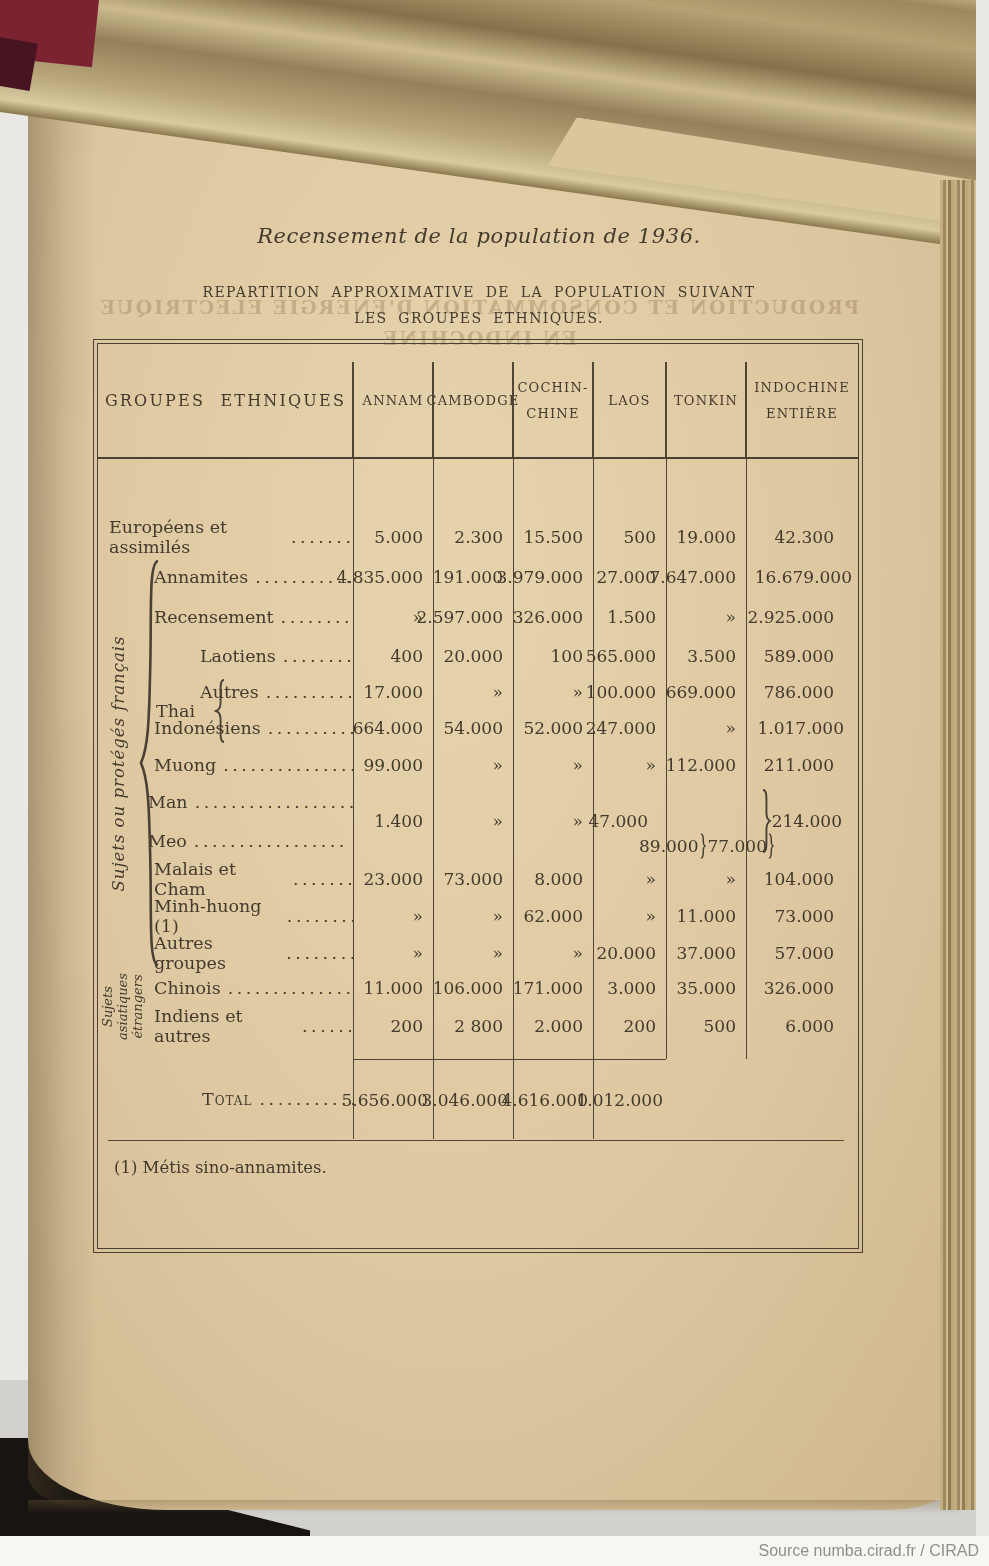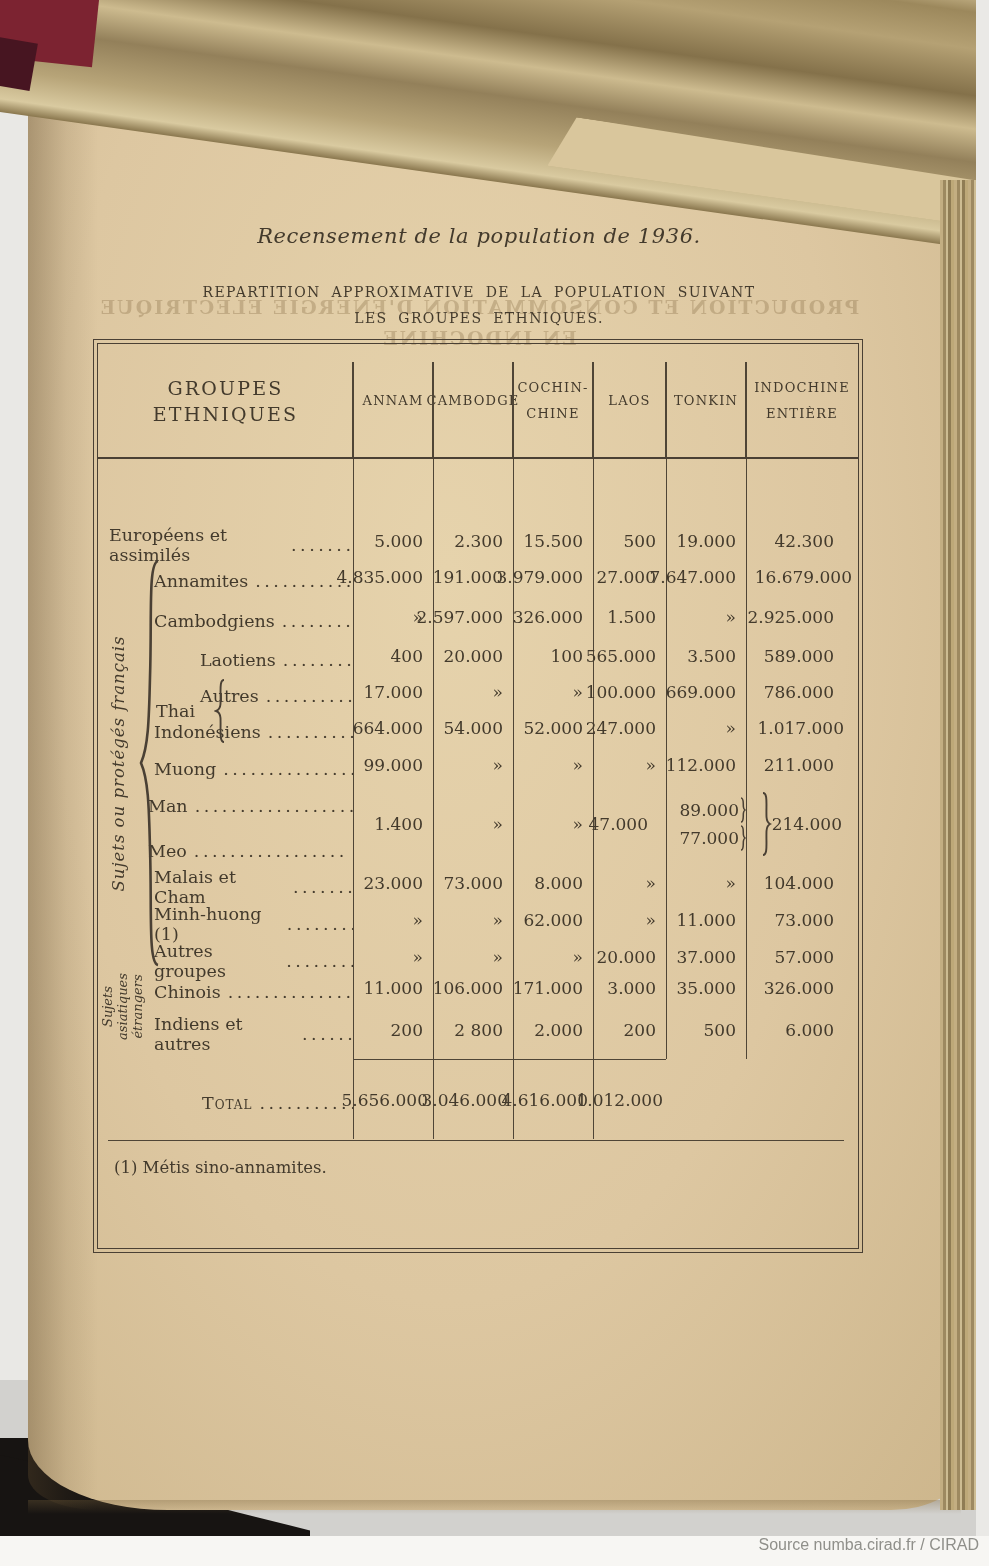--- a/index.html
+++ b/index.html
@@ -5,21 +5,21 @@
   html,body{margin:0;padding:0;background:#b7b6b3;}
   .photo{position:relative;width:989px;height:1566px;overflow:hidden;background:#e9e8e5;
          font-family:"DejaVu Serif","Liberation Serif",serif;color:#433a2c;}
 
   
   .backdrop-low{position:absolute;left:0;top:1380px;width:989px;height:156px;background:#d2d1ce;}
   .black-spine{position:absolute;left:0;top:1438px;width:118px;height:100px;background:#171412;}
   .black-spine2{position:absolute;left:0;top:1455px;width:310px;height:82px;background:#171412;
                 clip-path:polygon(0 0,22% 18%,100% 92%,100% 100%,0 100%);}
   .source-bar{position:absolute;left:0;bottom:0;width:989px;height:30px;background:#f7f6f3;
-              display:flex;justify-content:flex-end;padding-right:10px;box-sizing:border-box;
+              display:flex;align-items:center;justify-content:flex-end;padding-right:10px;box-sizing:border-box;
               font-family:"Liberation Sans",sans-serif;font-size:16px;color:#8f8f8a;}
   .right-sliver{position:absolute;right:0;top:0;width:13px;height:1536px;background:#eae9e6;}
   .edge-right{position:absolute;right:11px;top:180px;width:38px;height:1330px;
       background:repeating-linear-gradient(90deg,#c3ae82 0 3px,#9d8960 3px 6px,#cdbc92 6px 8px,#8f7c54 8px 11px,#bda878 11px 14px);}
 
   
   .page{position:absolute;left:28px;top:60px;width:933px;height:1450px;
         background:radial-gradient(ellipse at 45% 35%,#e6d3ac 0%,#ddc7a1 55%,#cdb68c 100%);
         border-bottom-left-radius:140px 70px;border-bottom-right-radius:70px 40px;}
   .page::before{content:"";position:absolute;left:0;top:0;bottom:0;width:70px;border-bottom-left-radius:140px 70px;
@@ -51,47 +51,47 @@
                border:1.6px solid #4a4034;padding:3px;box-sizing:border-box;}
   .table-inner{position:relative;width:100%;height:100%;border:1.6px solid #4a4034;box-sizing:border-box;overflow:hidden;}
 
   .trow{display:grid;grid-template-columns:255px 80px 80px 80px 73px 80px 1fr;align-items:center;}
   .h16{height:16px}.h36{height:36px}.h37{height:37px}.h40{height:40px}
   .h58{height:58px}.h76{height:76px}.htot{height:80px}
 
   .c{border-left:1.5px solid #4f4536;height:100%;display:flex;align-items:center;justify-content:flex-end;box-sizing:border-box;}
   .val{font-size:17px;padding-right:10px;white-space:nowrap;}
   .val.last{padding-right:24px;}
-  .lc{height:100%;display:flex;align-items:center;font-size:17.5px;box-sizing:border-box;margin-top:8px;}
+  .lc{height:100%;display:flex;align-items:center;font-size:17.5px;box-sizing:border-box;}
   .ind0{padding-left:11px;}.ind1{padding-left:56px;}.ind2{padding-left:102px;}
   .dots{letter-spacing:3.5px;padding-left:7px;overflow:hidden;white-space:nowrap;}
 
   .hrow{display:grid;grid-template-columns:255px 80px 80px 80px 73px 80px 1fr;height:113px;
         border-bottom:2px solid #4a4034;}
   .hc{position:relative;display:flex;align-items:center;justify-content:center;text-align:center;
       font-size:13px;letter-spacing:1.2px;white-space:pre-line;line-height:26px;}
-  .hc.first{font-size:19px;letter-spacing:2.2px;word-spacing:8px;}
+  .hc.first{font-size:16px;letter-spacing:2.2px;word-spacing:8px;}
   .hc:not(.first)::before{content:"";position:absolute;left:-0.75px;top:18px;bottom:0;width:1.5px;background:#4f4536;}
 
   .total-row .c{border-top:1.6px solid #4f4536;}
   .total-lbl{font-variant:small-caps;letter-spacing:1px;}
   .longline{border-top:1.6px solid #4f4536;margin:1px 14px 0 10px;}
   .footnote{margin:17px 0 0 16px;font-size:16.5px;}
 
   
   .side-french{position:absolute;left:4px;top:213px;width:32px;height:412px;display:flex;align-items:center;justify-content:center;}
   .side-french .rot{transform:rotate(-90deg);white-space:nowrap;font-style:italic;font-size:16.5px;letter-spacing:1px;}
   .side-foreign{position:absolute;left:0px;top:623px;width:48px;height:78px;display:flex;align-items:center;justify-content:center;}
   .side-foreign .rot{transform:rotate(-90deg);white-space:pre-line;text-align:center;font-style:italic;font-size:13px;line-height:15px;}
   .brace-tall{position:absolute;left:40px;top:213px;}
   .thai-wrap{position:absolute;left:58px;top:330px;height:73px;display:flex;align-items:center;gap:19px;font-size:17.5px;}
 
   .mm-labels{flex-direction:column;align-items:flex-start;justify-content:space-between;display:flex;}
   .mm-line{display:flex;align-items:center;height:37px;padding-left:50px;font-size:17.5px;}
-  .mm-tonkin{flex-direction:column;align-items:flex-end;justify-content:center;display:flex;gap:2px;}
+  .mm-tonkin{flex-direction:row;align-items:flex-end;justify-content:center;display:flex;gap:2px;}
   .mm-tv{display:flex;align-items:center;font-size:17px;}
   .mm-laos{gap:18px;}
   .mm-indo{}
   svg.brace{display:block;}
 </style>
 </head>
 <body>
 
 <div class="photo">
 
@@ -185,21 +185,21 @@
         <div class="c">
             <span class="val">7.647.000</span>
           </div>
         <div class="c">
             <span class="val" style="padding-right:6px">16.679.000</span>
           </div>
       </div>
 
       <div class="trow h40">
         <div class="lc ind1">
-            <span>Cambodgiens</span>
+            <span>Recensement</span>
             <span class="dots">..........</span>
           </div>
         <div class="c">
             <span class="val">»</span>
           </div>
         <div class="c">
             <span class="val">2.597.000</span>
           </div>
         <div class="c">
             <span class="val">326.000</span>

